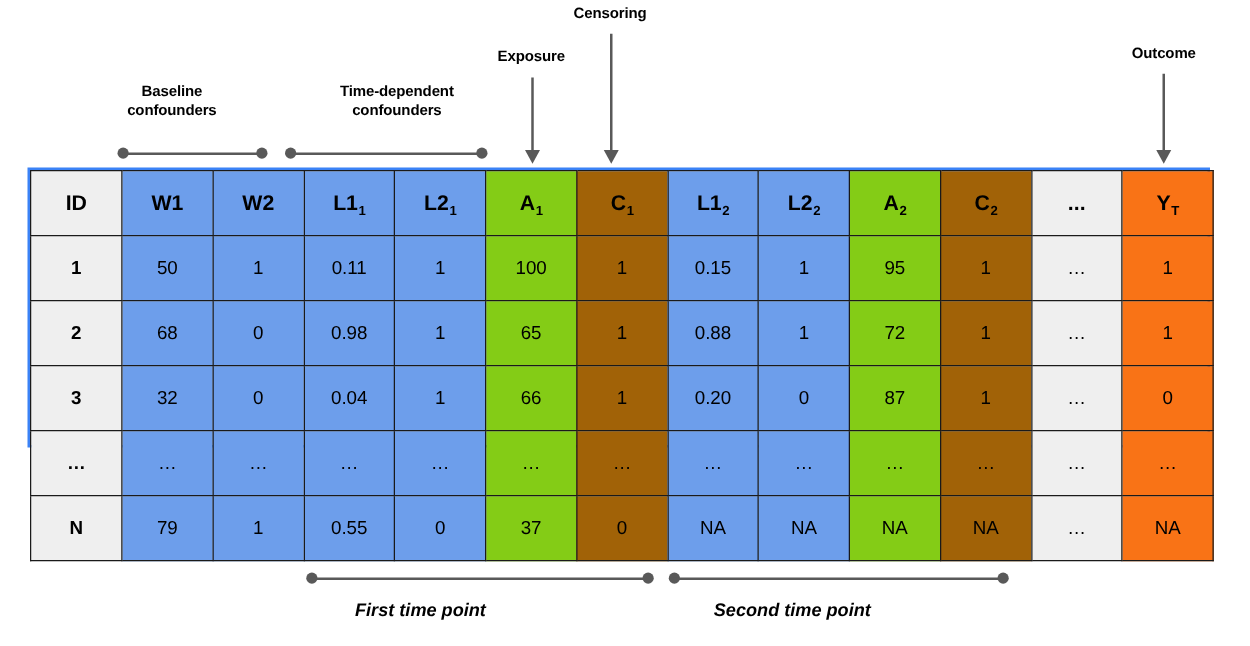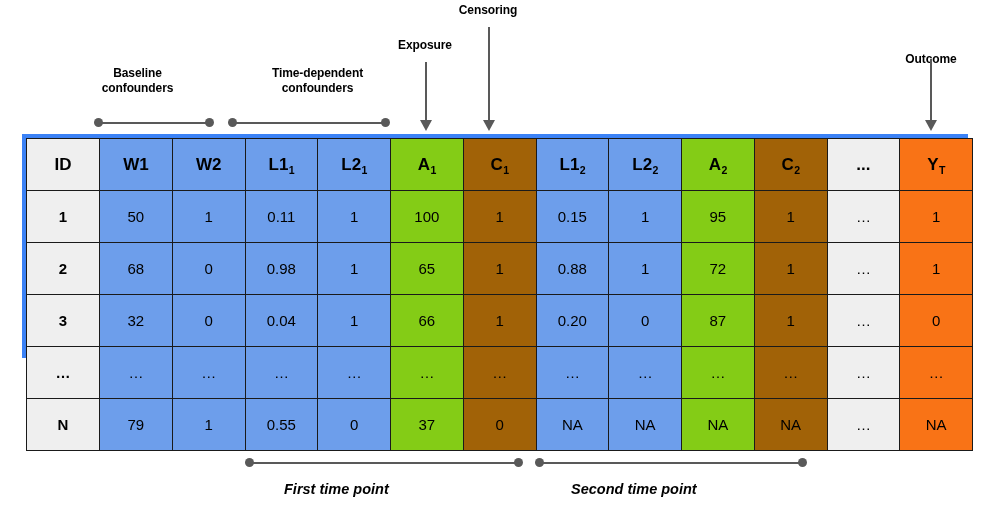--- a/index.html
+++ b/index.html
@@ -77,21 +77,21 @@
     border-top: 11px solid #595959;
   }
 
   
   #table-wrap {
     position: absolute;
     left: 22px;
     top: 134px;
     width: 946px;
     height: 224px;
-    border: 4px solid #3b82f6;
+    border: 2px solid #3b82f6;
   }
   table.grid {
     width: 100%;
     height: 100%;
     border-collapse: collapse;
     table-layout: fixed;
   }
   table.grid td, table.grid th {
     border: 1px solid #1a1a1a;
     text-align: center;
@@ -162,21 +162,21 @@
     <span class="shaft"></span>
     <span class="head"></span>
   </div>
 
   <div class="ann-label" style="left:428px; top:3px; width:120px;">Censoring</div>
   <div class="arrow" style="left:482px; top:27px; height:104px;">
     <span class="shaft"></span>
     <span class="head"></span>
   </div>
 
-  <div class="ann-label" style="left:866px; top:35px; width:130px;margin-top:17px;">Outcome</div>
+  <div class="ann-label" style="left:866px; top:35px; width:130px;">Outcome</div>
   <div class="arrow" style="left:924px; top:59px; height:72px;">
     <span class="shaft"></span>
     <span class="head"></span>
   </div>
 
   <div id="table-wrap">
     <table class="grid">
       <colgroup id="colgroup">
           <col style="width: 73px;">
           <col style="width: 72.75px;">

